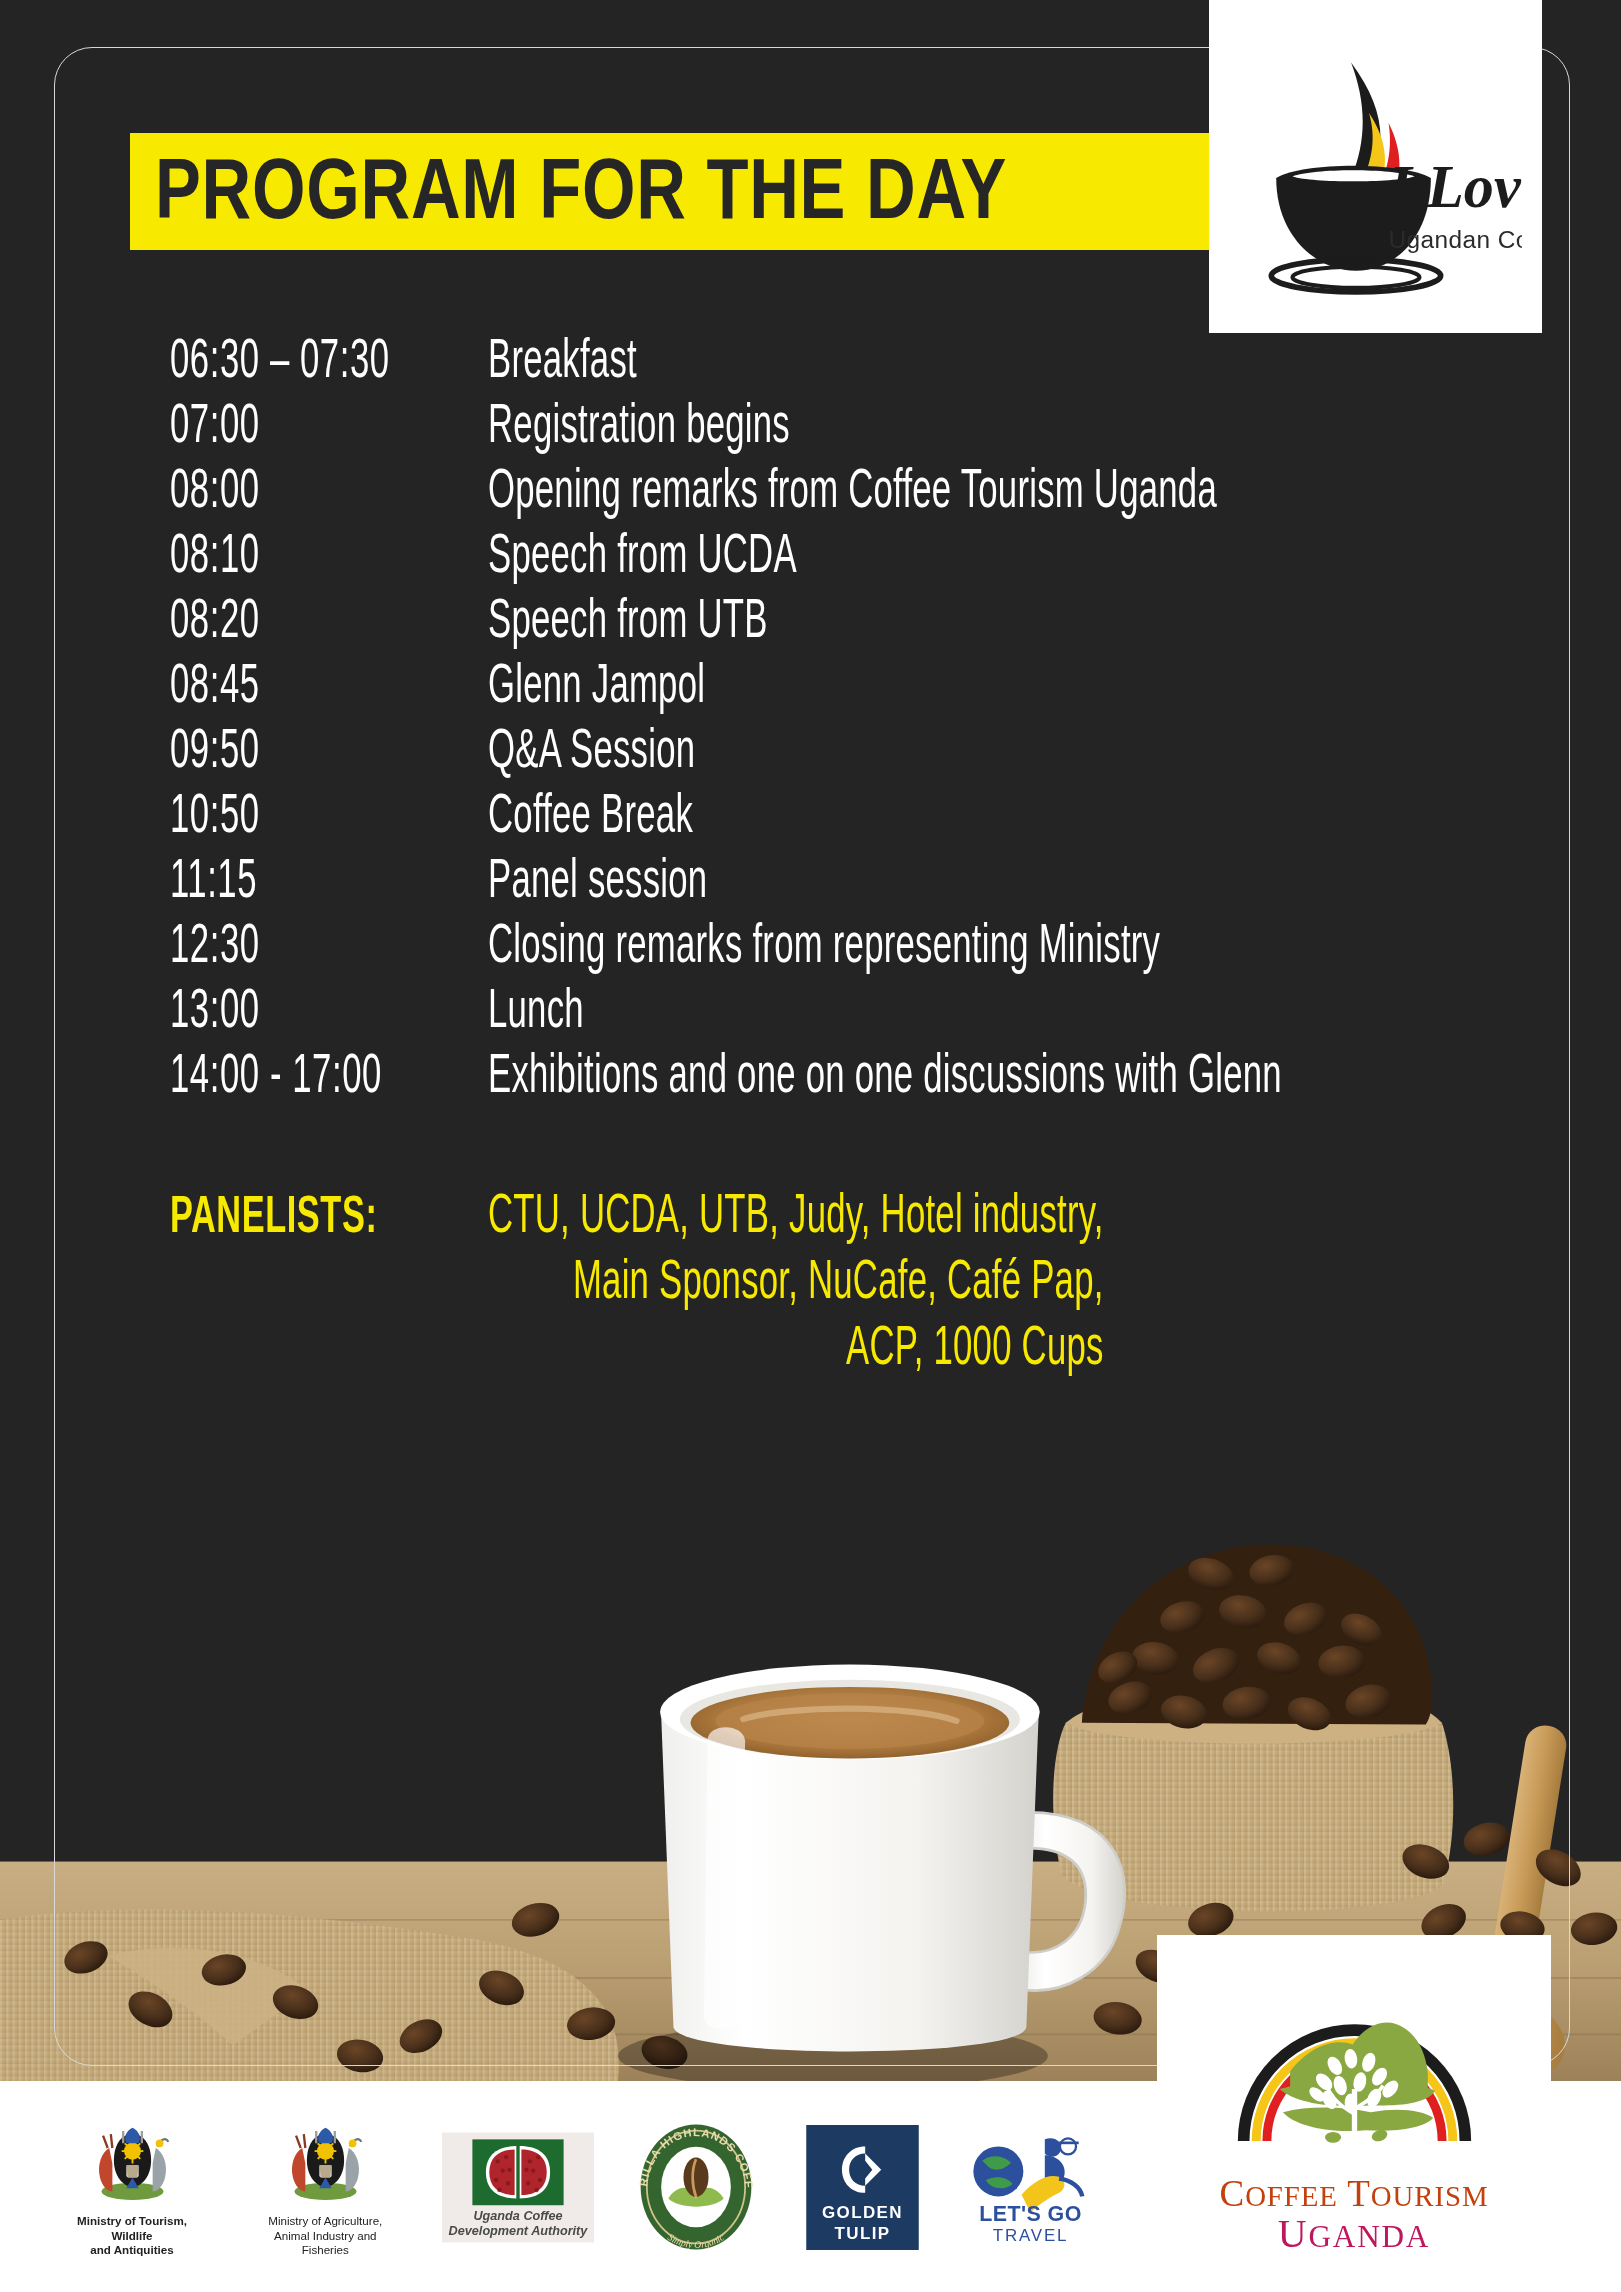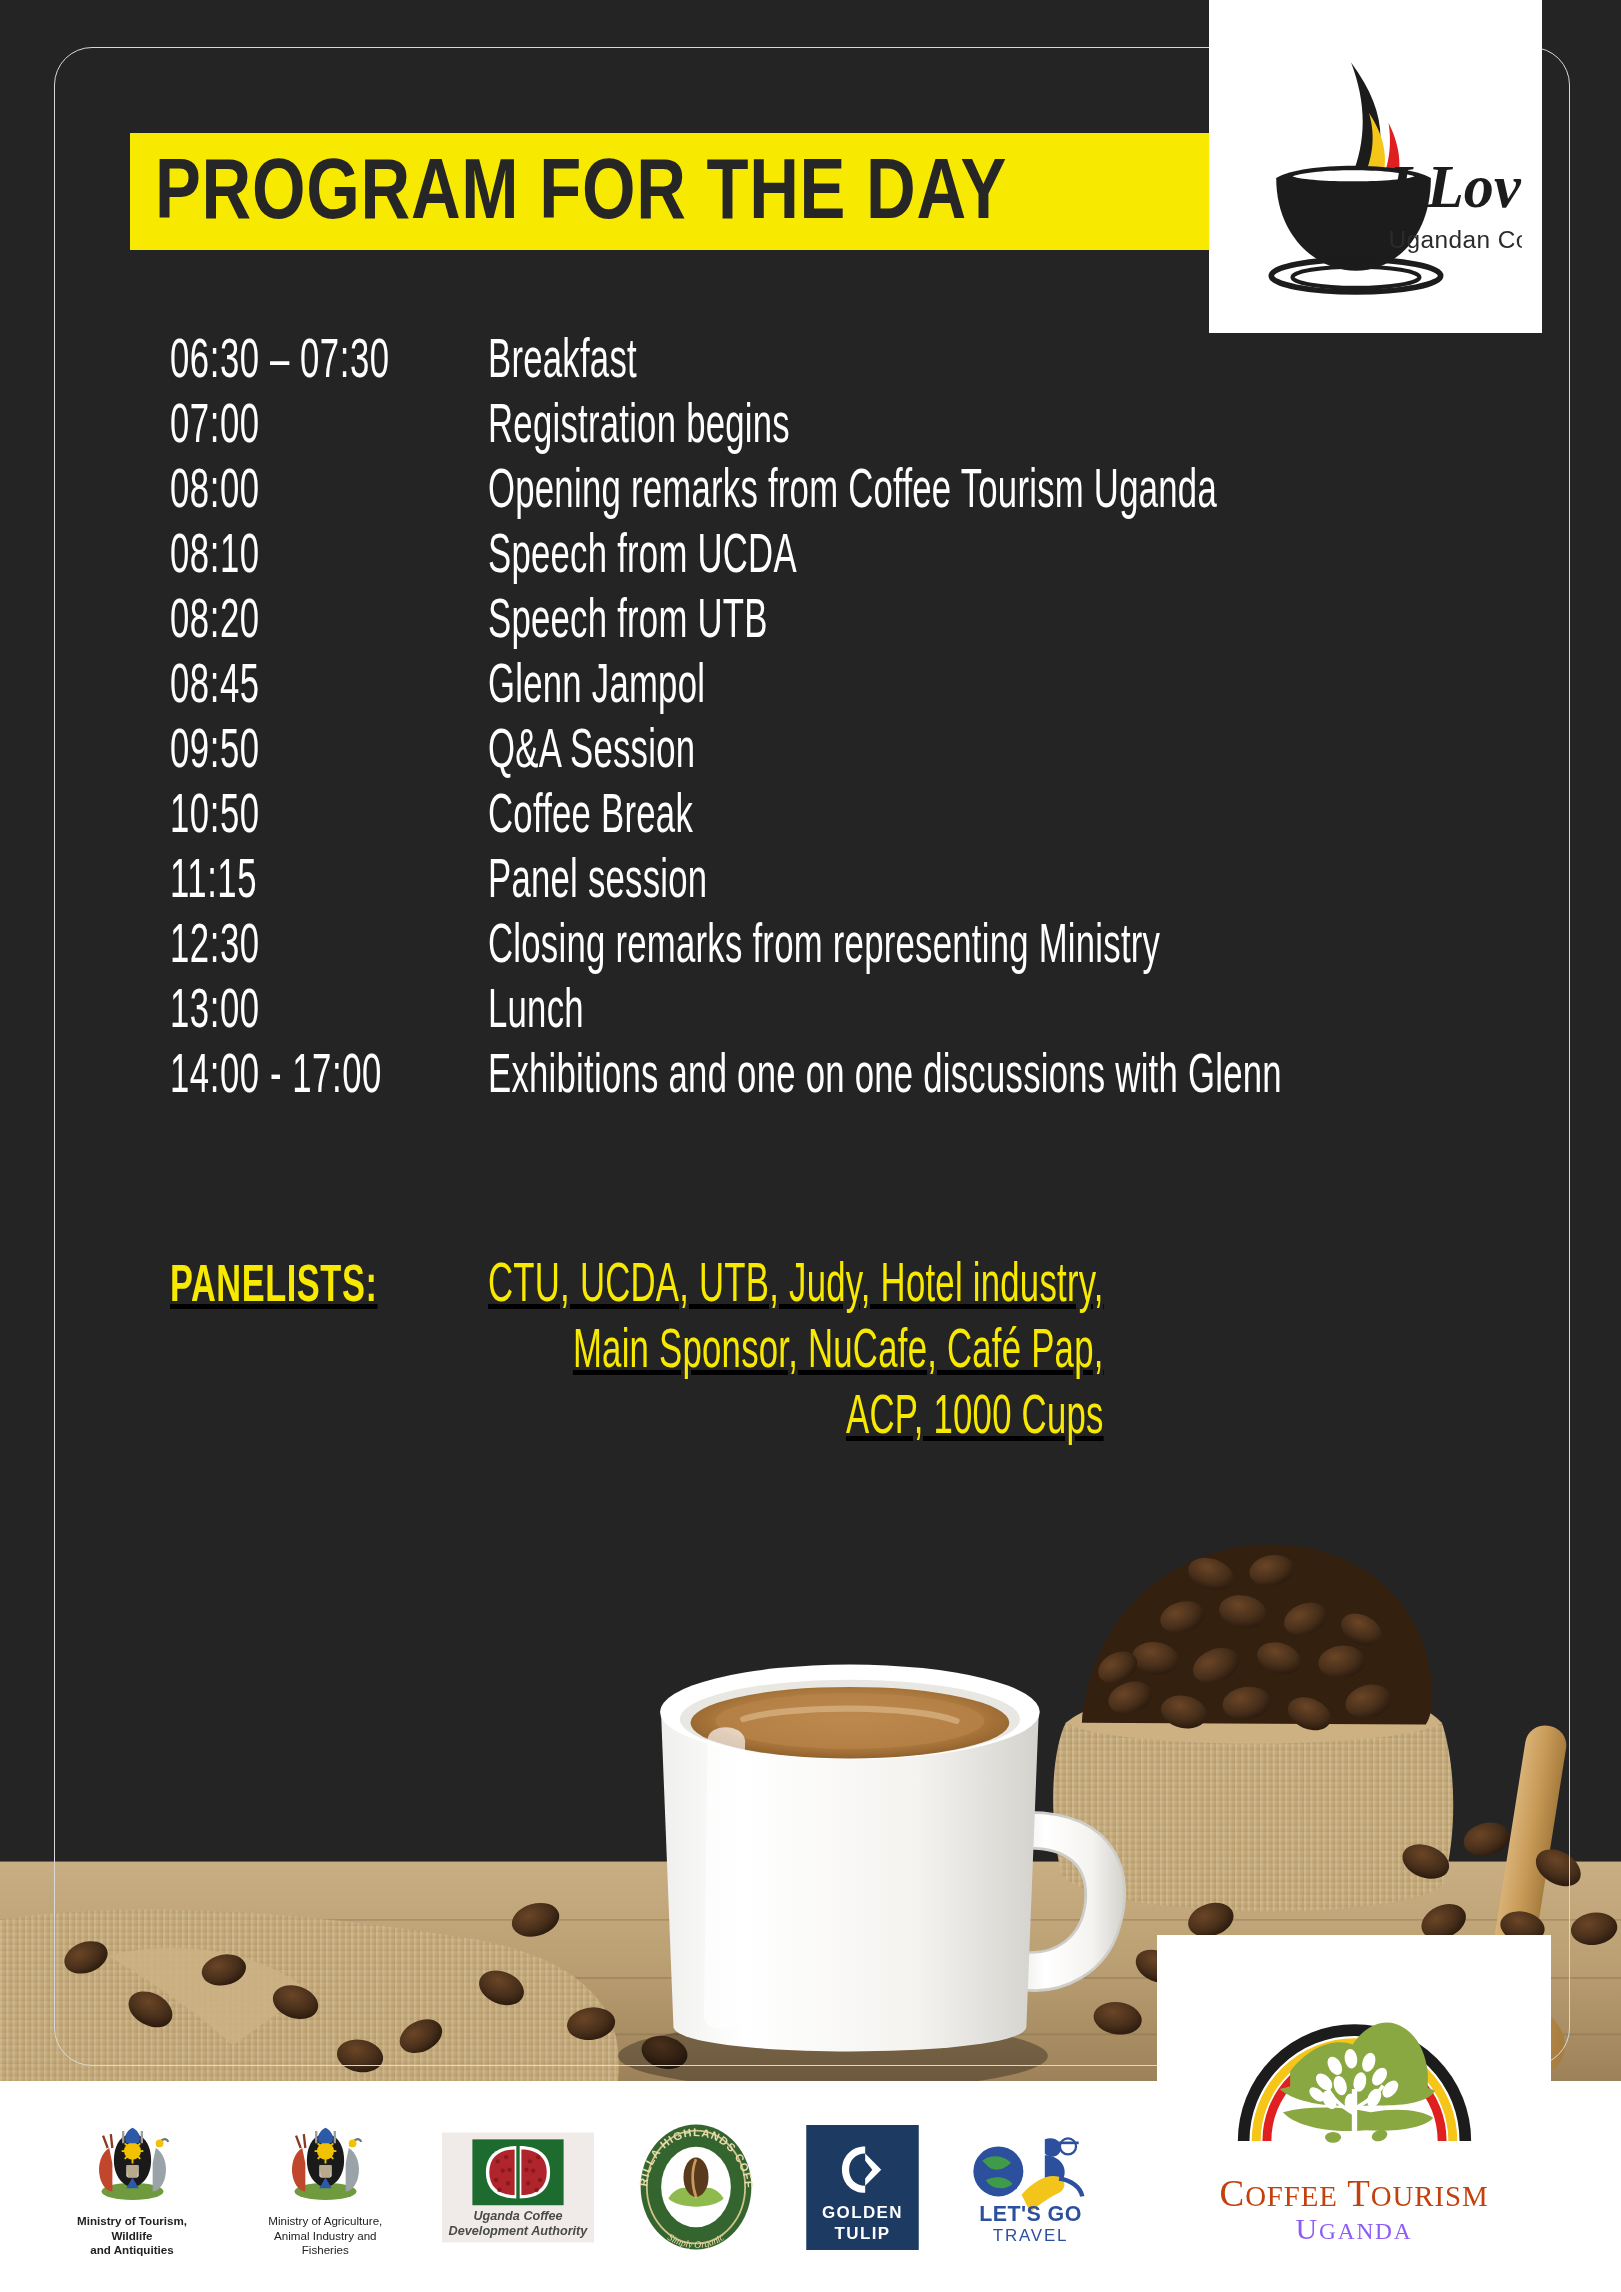--- a/index.html
+++ b/index.html
@@ -54,21 +54,21 @@
   }
   .t-desc{
     flex:1;color:#ffffff;
     font-family:"Liberation Sans Narrow","Liberation Sans",sans-serif;
     font-size:56px;line-height:1;font-weight:400;
     transform:scaleX(0.62);transform-origin:left center;
     white-space:nowrap;letter-spacing:0.4px;
   }
   
   .panelists{
-    position:absolute;left:170px;top:1254px;z-index:20;width:1299px;text-decoration:underline;
+    position:absolute;left:170px;top:1185px;z-index:20;width:1299px;
   }
   .pan-row{display:flex;align-items:baseline;}
   .pan-label{
     width:318px;flex:0 0 318px;color:#f7e900;
     font-family:"Liberation Sans Narrow","Liberation Sans",sans-serif;
     font-size:52px;font-weight:bold;line-height:1;
     transform:scaleX(0.66);transform-origin:left center;
     white-space:nowrap;letter-spacing:0.9px;
   }
   .pan-lines{flex:1;text-align:right;}
@@ -103,22 +103,22 @@
     position:absolute;right:70px;bottom:0px;width:394px;height:358px;
     background:#ffffff;z-index:45;
     display:flex;flex-direction:column;align-items:center;justify-content:flex-start;
     padding-top:19.7px;box-sizing:border-box;
   }
   .ctu-name{
     font-family:"Liberation Serif",serif;color:#c2410c;
     font-size:37px;letter-spacing:0.9px;line-height:1.02;margin-top:1.8px;
   }
   .ctu-sub{
-    font-family:"Liberation Serif",serif;color:#8b5cf6;
-    font-size:30px;letter-spacing:1.8px;line-height:1.05;text-align:right;
+    font-family:"Liberation Serif",serif;color:#be185d;
+    font-size:40px;letter-spacing:1.8px;line-height:1.05;text-align:right;
   }
   .sc{font-size:0.78em;}
 </style>
 </head>
 <body>
 
 <div id="poster">
 
   <div class="photo">
     <svg width="1621" height="627" viewBox="0 0 1810 700" preserveAspectRatio="none">

